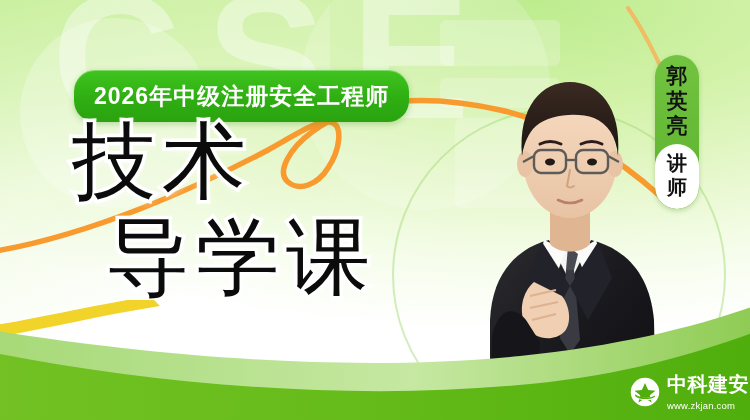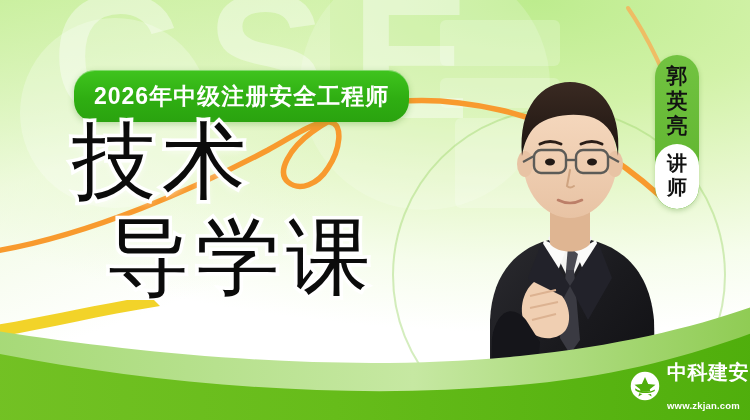--- a/index.html
+++ b/index.html
@@ -202,24 +202,24 @@
     justify-content: center;
     line-height: 1;
   }
   .logo-name {
     color: #ffffff;
     font-size: 20px;
     font-weight: 700;
     letter-spacing: 0.5px;
   }
   .logo-url {
-    margin-top: 19px;
+    margin-top: 7px;
     color: #ffffff;
     font-size: 9.5px;
-    font-weight: 700;
+    font-weight: 400;
     letter-spacing: 0.2px;
   }
 </style>
 </head>
 <body>
 
 <div id="poster">
 
   <div class="bg-base"></div>
   <div class="bg-left-fade"></div>

